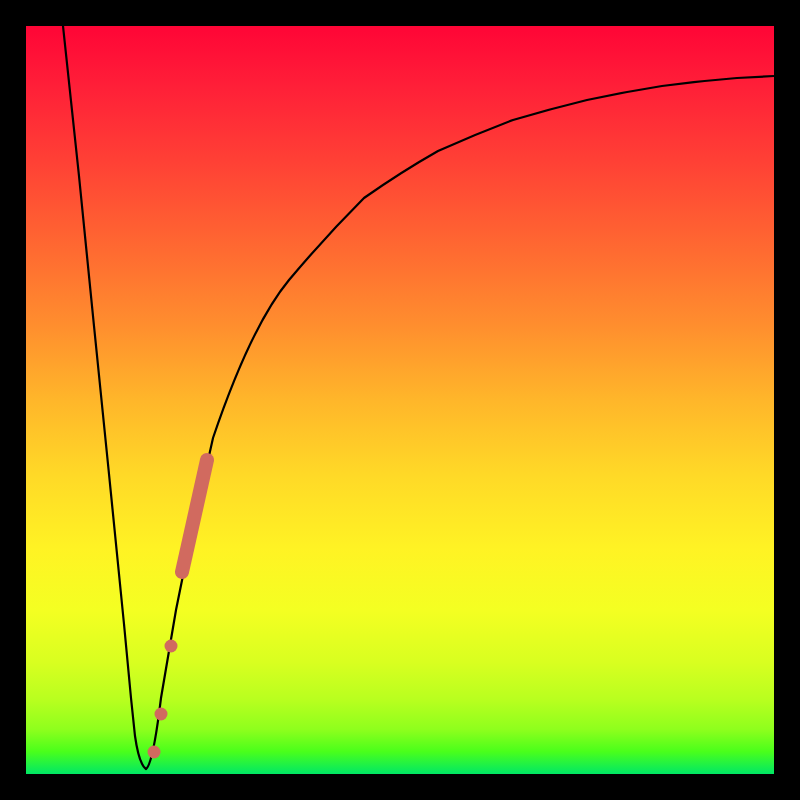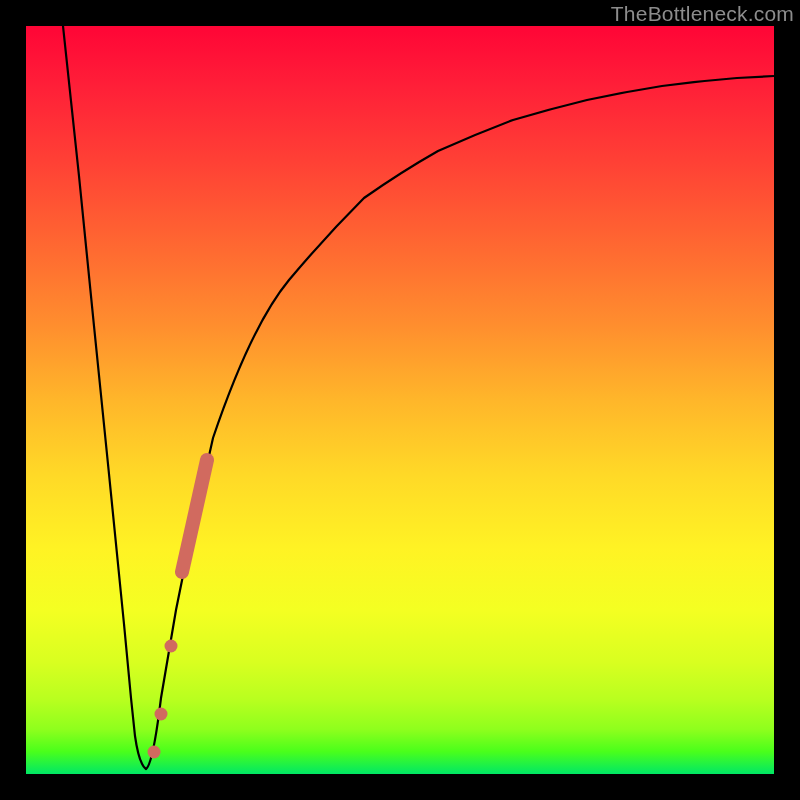--- a/index.html
+++ b/index.html
@@ -94,15 +94,14 @@
 
       <path fill="none" stroke="#d16a5f" stroke-width="14" stroke-linecap="round" d="M 156 546 L 181 434"></path>
 
       <circle cx="145" cy="620" r="6.5" fill="#d16a5f"></circle>
       <circle cx="135" cy="688" r="6.5" fill="#d16a5f"></circle>
       <circle cx="128" cy="726" r="6.5" fill="#d16a5f"></circle>
     </svg>
 
   </div>
 
-  <div class="watermark">TheBottleneck.com</div>
 
 </div>
 
 </body></html>

